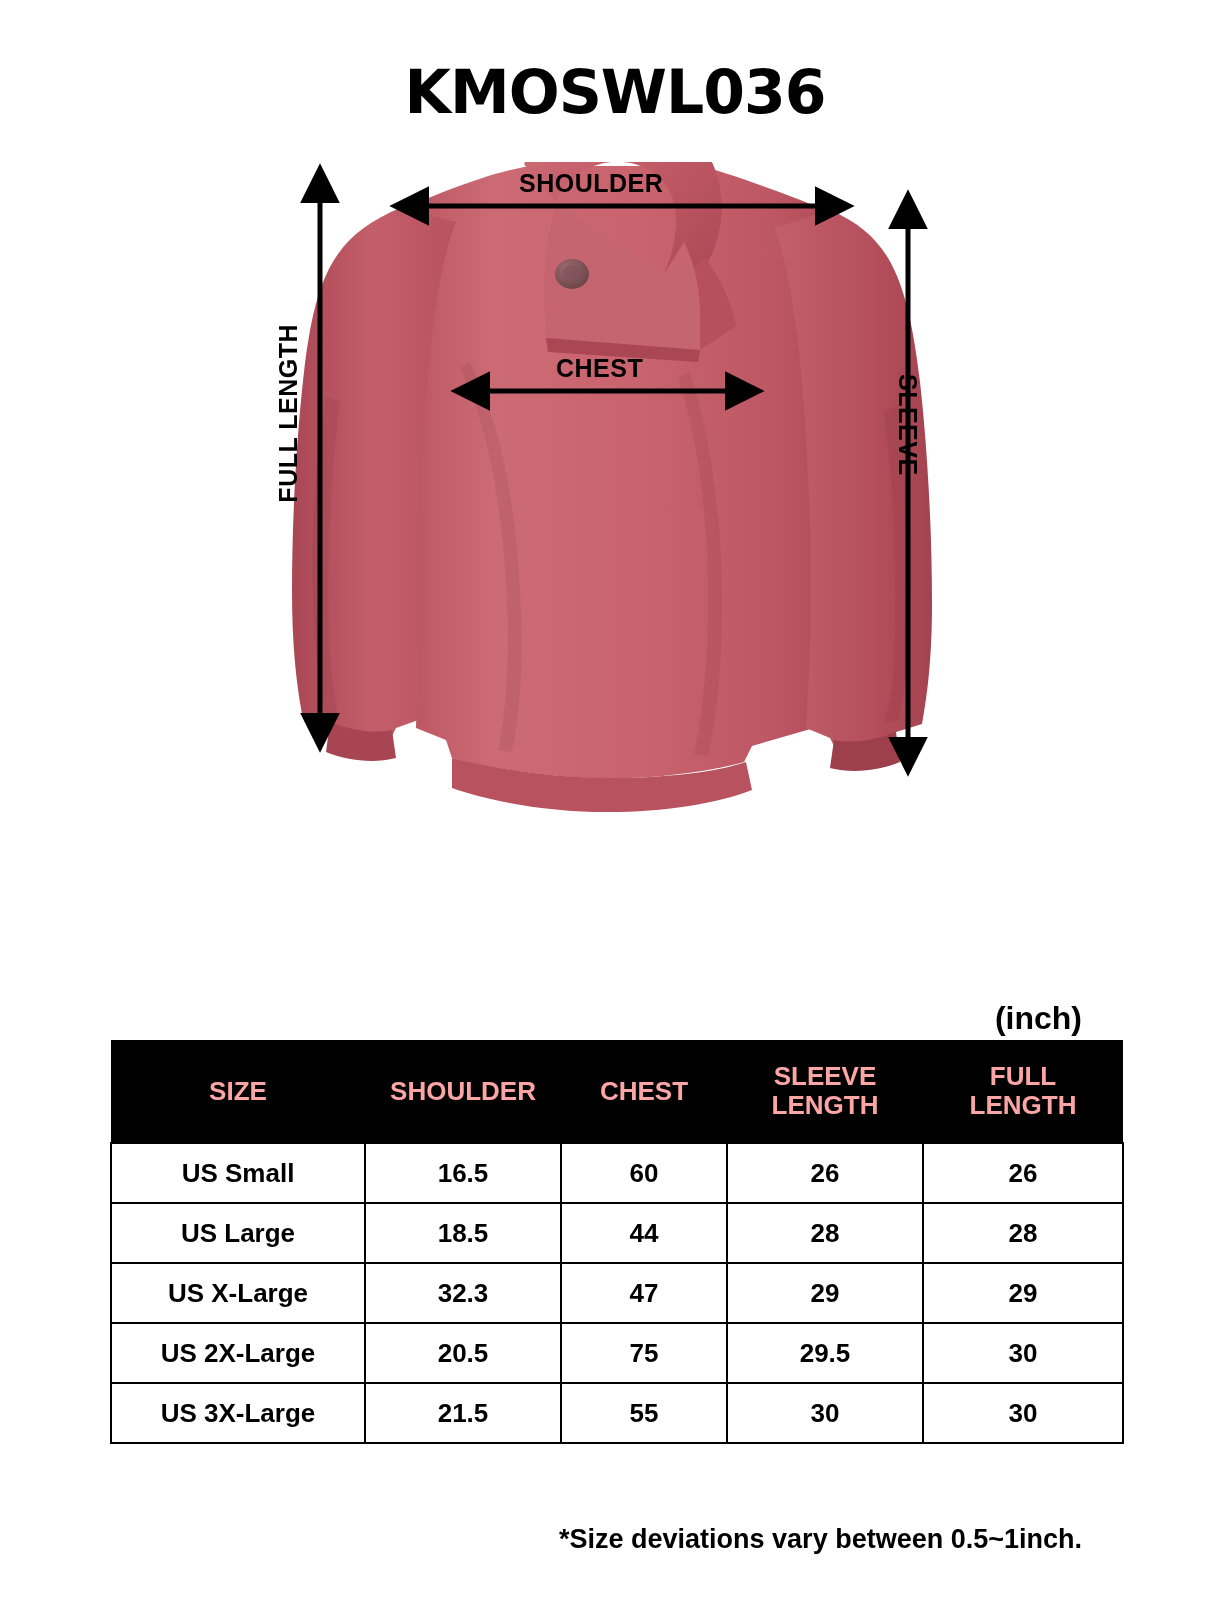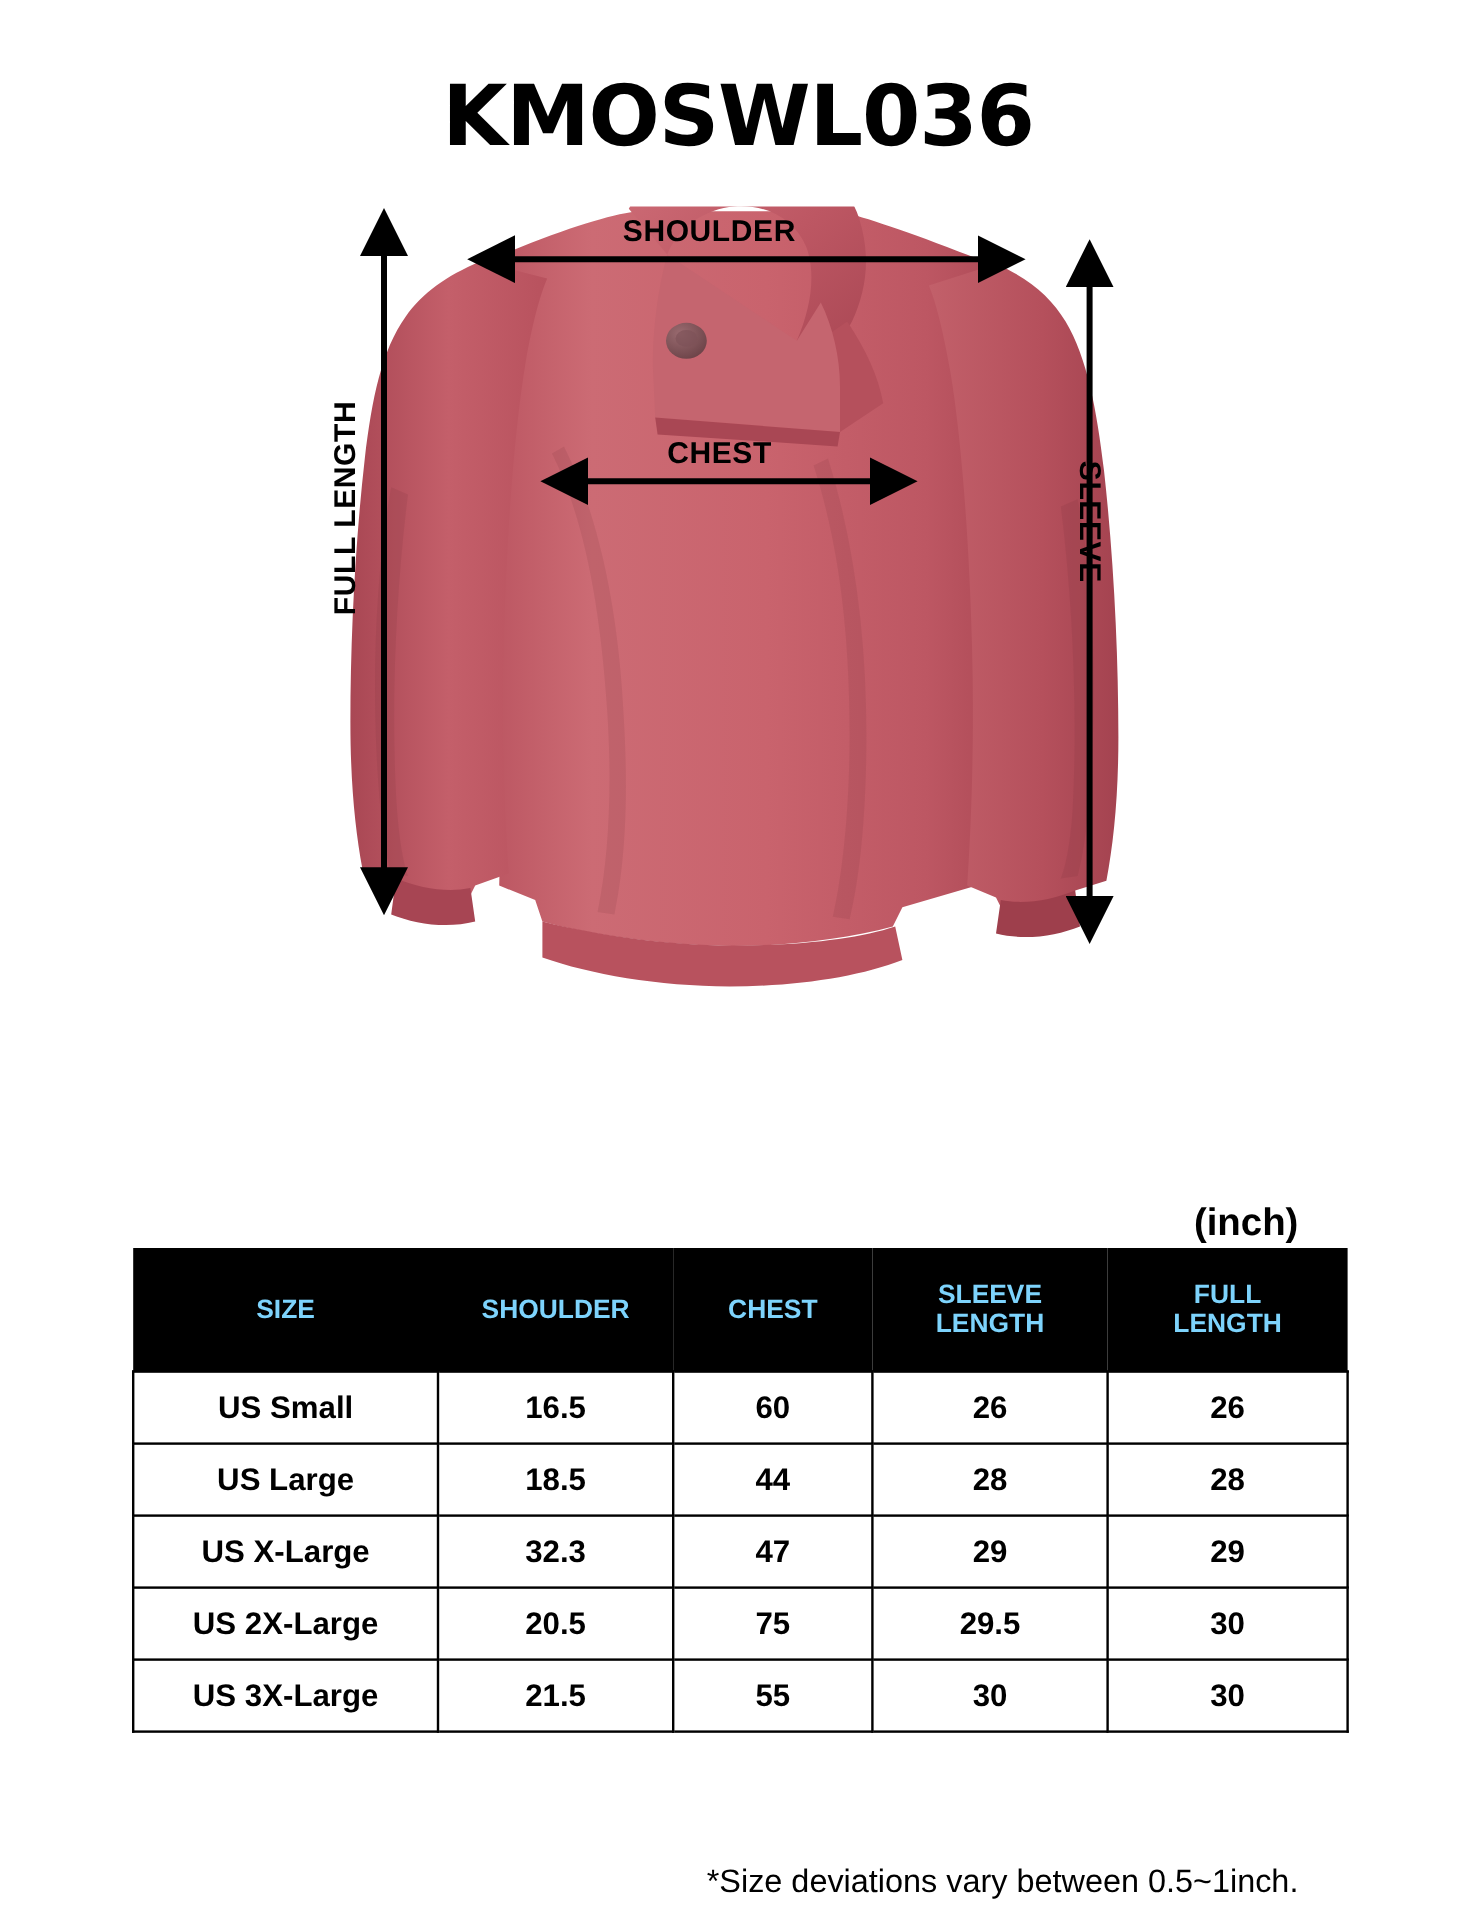--- a/index.html
+++ b/index.html
@@ -12,21 +12,21 @@
     height: 1600px;
     font-family: "Liberation Sans", sans-serif;
     color: #000000;
     position: relative;
     overflow: hidden;
   }
 
   
   .title {
     text-align: center;
-    font-size: 70px;
+    font-size: 60px;
     font-weight: 700;
     letter-spacing: -1px;
     margin: 62px 0 0 0;
     line-height: 1;
     font-family: "DejaVu Sans", sans-serif;
   }
 
   
   .illustration {
     position: relative;
@@ -86,22 +86,22 @@
     top: 1040px;
     width: 1012px;
   }
   table.size-table {
     border-collapse: collapse;
     width: 1012px;
     table-layout: fixed;
   }
   table.size-table thead th {
     background: #000000;
-    color: #7dd3fc;
-    font-size: 22px;
+    color: #fca5a5;
+    font-size: 26px;
     font-weight: 700;
     height: 100px;
     vertical-align: middle;
     text-align: center;
     line-height: 1.1;
     border: 0;
     font-family: "Liberation Sans", sans-serif;
   }
   table.size-table tbody td {
     border: 2px solid #000000;
@@ -116,22 +116,21 @@
   table.size-table col.c-shoulder { width: 196px; }
   table.size-table col.c-chest    { width: 166px; }
   table.size-table col.c-sleeve   { width: 196px; }
   table.size-table col.c-full     { width: 200px; }
 
   .footnote {
     position: absolute;
     right: 148px;
     top: 1524px;
     font-size: 27px;
-    font-weight: 400;
-    margin-top: 29px;
+    font-weight: 700;
   }
 </style>
 </head>
 <body>
 
 <div class="title">KMOSWL036</div>
 
 <div class="illustration">
 
   <svg class="garment" viewBox="0 0 1230 700" aria-hidden="true">

